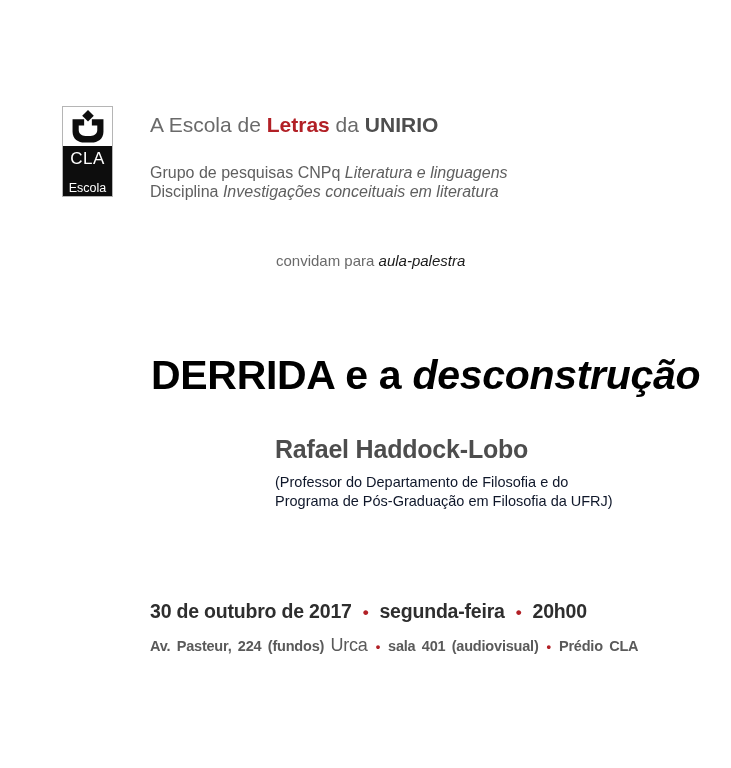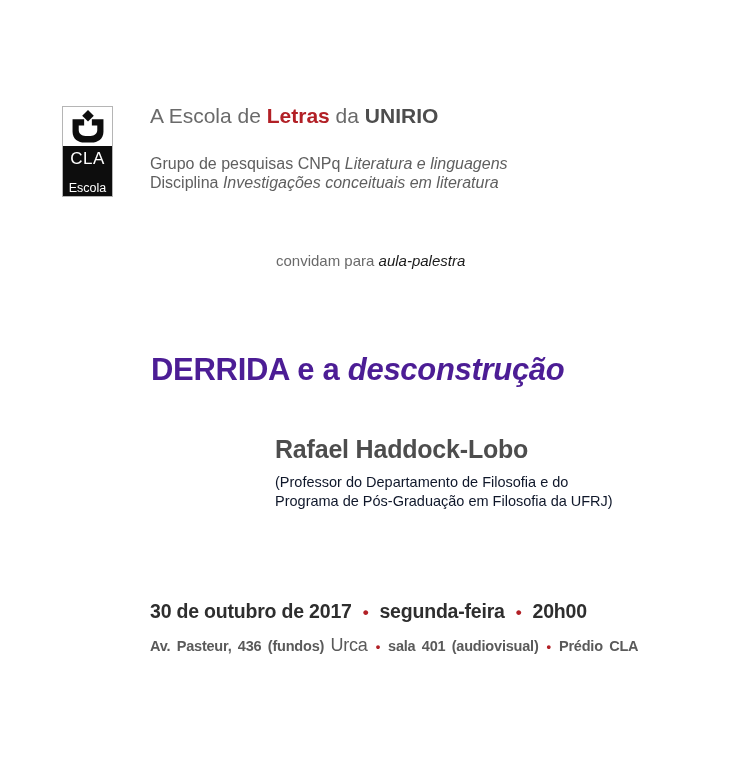--- a/index.html
+++ b/index.html
@@ -71,20 +71,21 @@
     position: absolute;
     left: 150px;
     top: 103px;
     color: #6a6a6a;
   }
   .header-line1 {
     font-size: 21px;
     line-height: 26px;
     color: #6a6a6a;
     white-space: nowrap;
+    margin-top: 9px;
   }
   .header-line1 .highlight {
     color: #b22026;
     font-weight: bold;
   }
   .header-line1 .org {
     color: #4d4d4d;
     font-weight: bold;
   }
   .header-sub {
@@ -113,23 +114,23 @@
   .invitation .emphasis {
     color: #1a1a1a;
     font-style: italic;
   }
 
   
   .lecture-title {
     position: absolute;
     left: 151px;
     top: 352px;
-    font-size: 31px;
-    font-weight: bold;
-    color: #4c1d95;
+    font-size: 41px;
+    font-weight: bold;
+    color: #000000;
     letter-spacing: -0.3px;
     white-space: nowrap;
   }
   .lecture-title .emphasis {
     font-style: italic;
   }
 
   
   .speaker {
     position: absolute;
@@ -235,17 +236,17 @@
       <div>(Professor do Departamento de Filosofia e do</div>
       <div>Programa de Pós-Graduação em Filosofia da UFRJ)</div>
     </div>
   </div>
 
   <div class="event-block">
     <div class="event-dateline">
       <span>30 de outubro de 2017</span><span class="bullet">•</span><span>segunda-feira</span><span class="bullet">•</span><span>20h00</span>
     </div>
     <div class="event-address">
-      <span>Av. Pasteur, 436 (fundos) </span><span class="place">Urca</span><span class="bullet">•</span><span>sala 401 (audiovisual)</span><span class="bullet">•</span><span>Prédio CLA</span>
+      <span>Av. Pasteur, 224 (fundos) </span><span class="place">Urca</span><span class="bullet">•</span><span>sala 401 (audiovisual)</span><span class="bullet">•</span><span>Prédio CLA</span>
     </div>
   </div>
 
 </div>
 
 </body></html>

